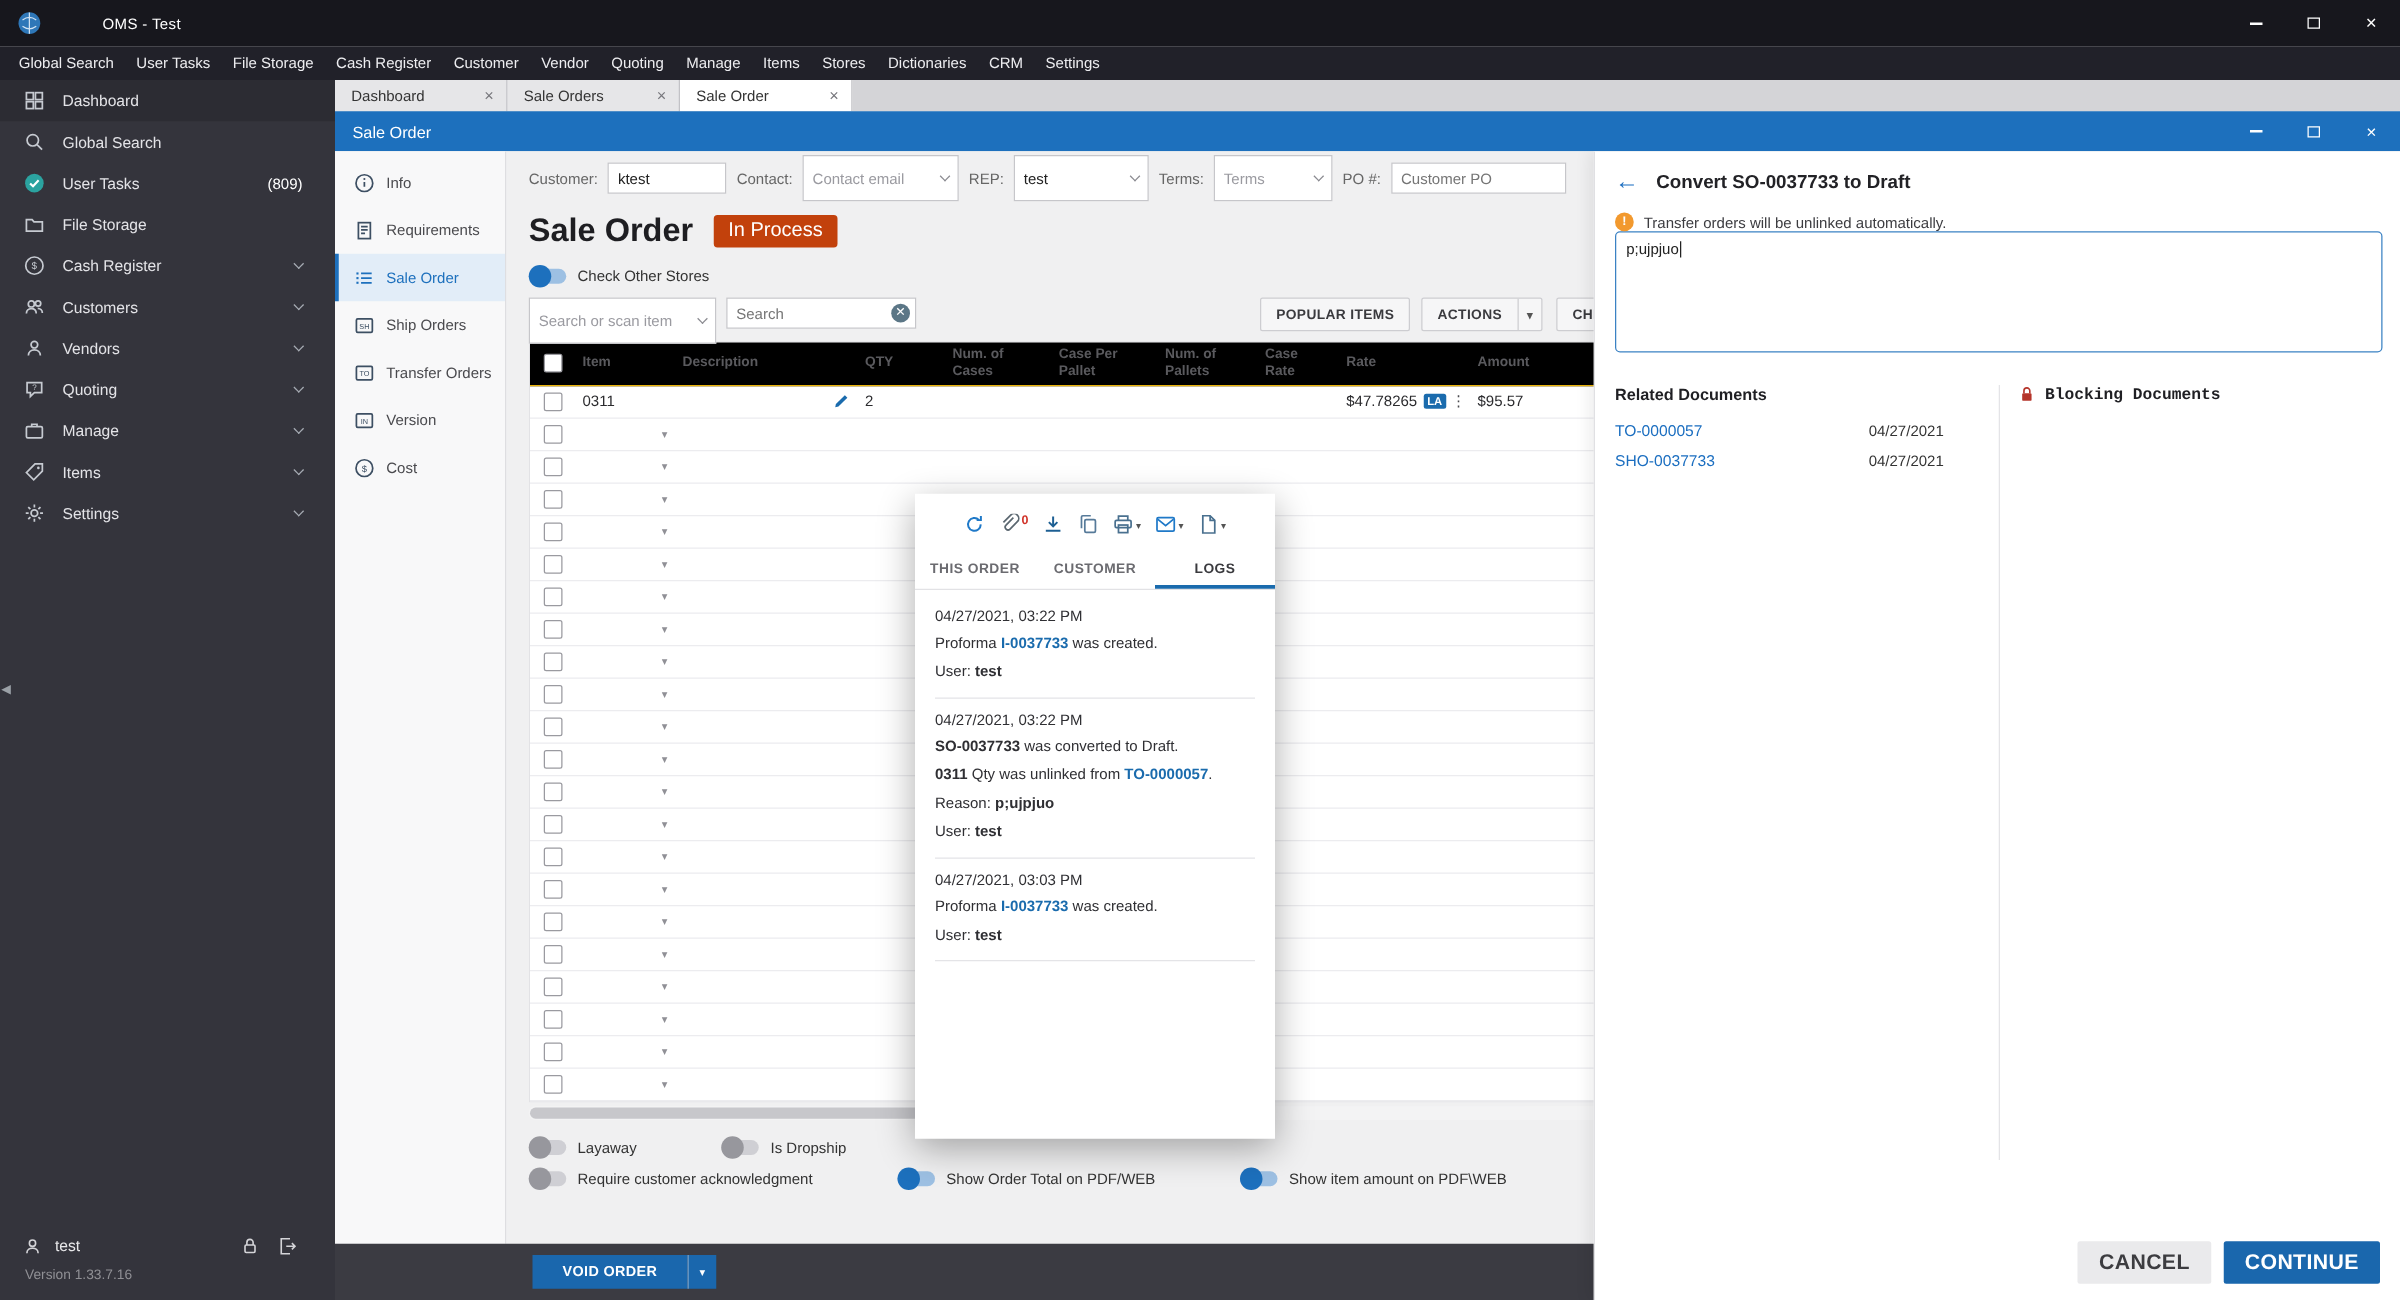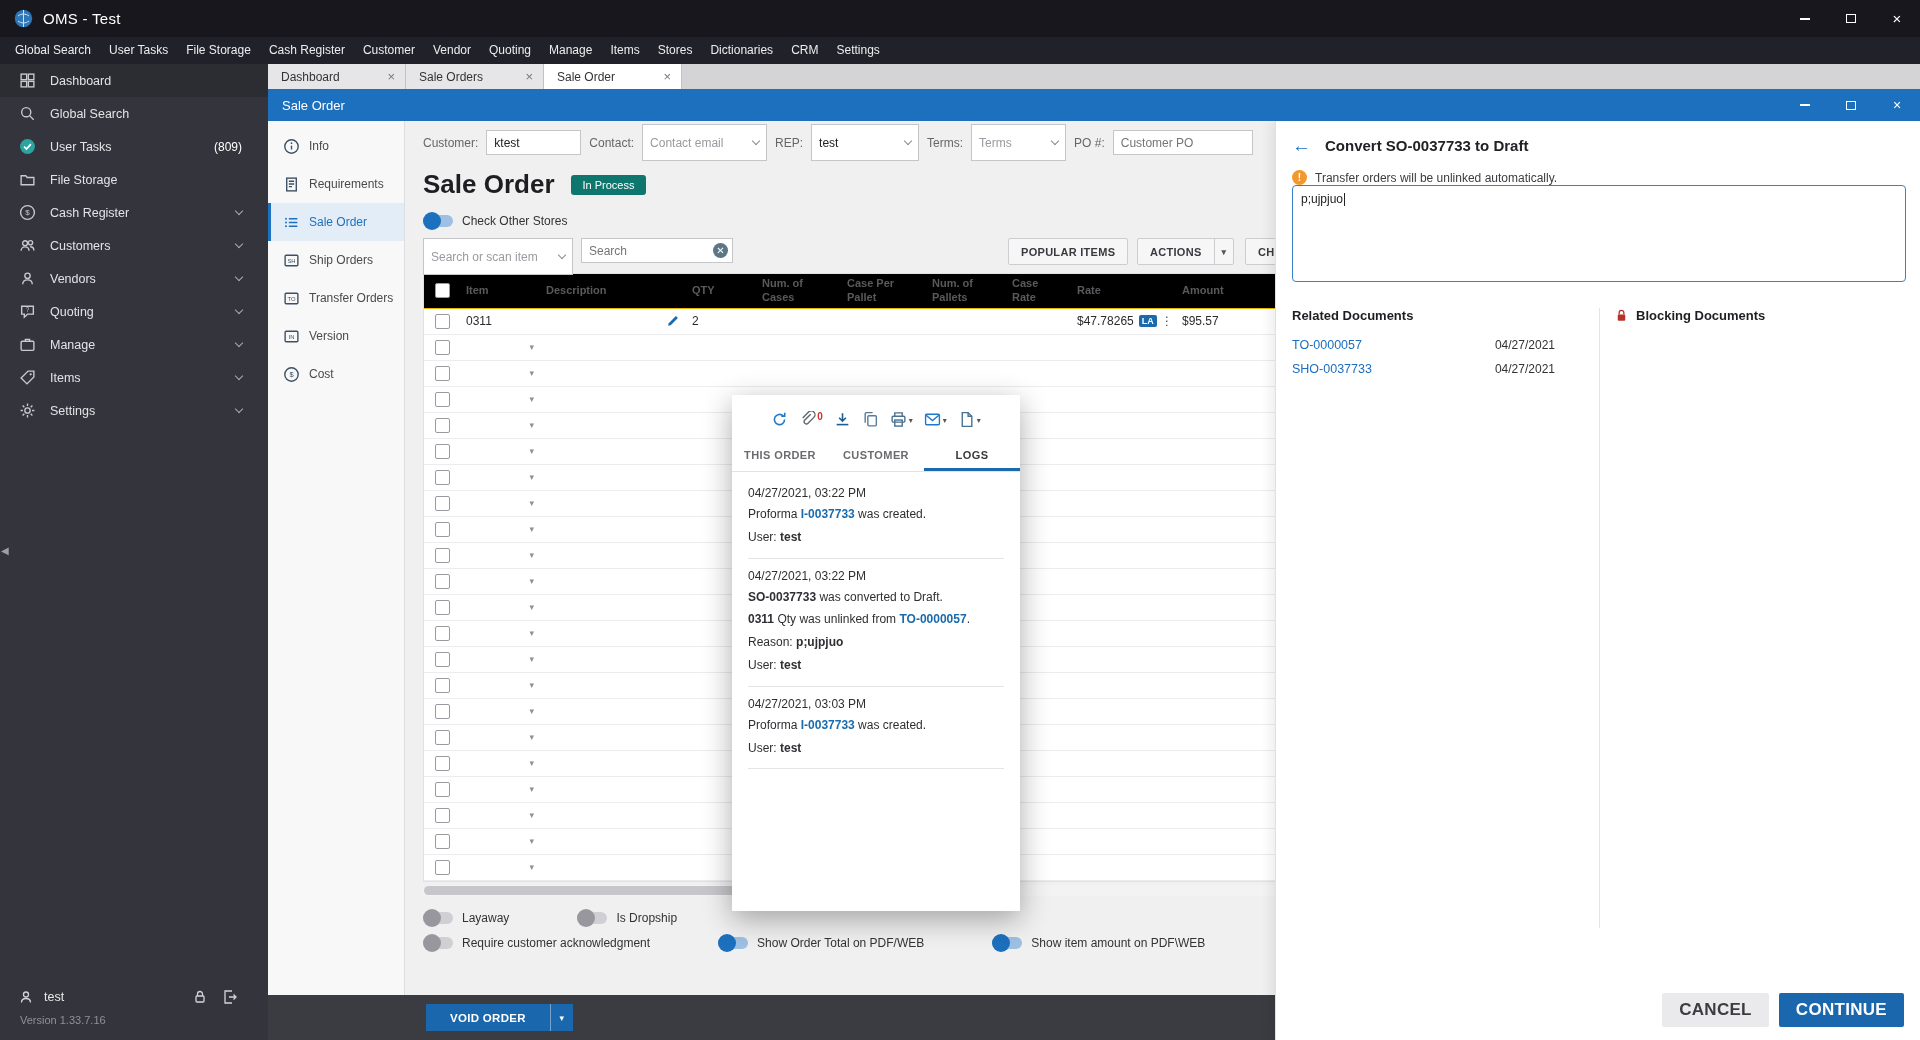--- a/index.html
+++ b/index.html
@@ -3,21 +3,21 @@
 <meta charset="utf-8">
 <style>
   * { margin:0; padding:0; box-sizing:border-box; }
   html,body { width:1920px; height:1040px; overflow:hidden; }
   body { font-family:"Liberation Sans", sans-serif; background:#f0f0f1; }
   .app { position:relative; width:1920px; height:1040px; }
 
   
   .tbar { height:37px; background:#17171d; color:#fff; display:flex; align-items:center; padding-left:14px; }
   .logo { width:19px; height:19px; margin-right:10px; flex:none; }
-  .t-title { font-size:15px; letter-spacing:.3px; }
+  .t-title { font-size:12px; letter-spacing:.3px;margin-left:39px; }
   .wbtns { margin-left:auto; display:flex; height:100%; }
   .wbtn { width:46px; height:100%; display:flex; align-items:center; justify-content:center; color:#fff; font-size:15px; }
   .ic-min { display:inline-block; width:10px; height:2px; background:#fff; }
   .ic-max { display:inline-block; width:10px; height:9px; border:1.2px solid #fff; }
 
   
   .menubar { height:27px; background:#212129; display:flex; align-items:center; padding-left:6px; }
   .mitem { color:#ededf0; font-size:12px; padding:0 9px; line-height:27px; }
 
   
@@ -59,21 +59,21 @@
   
   .omain { position:absolute; left:137px; top:0; right:0; bottom:45px; padding:8px 0 0 18px; overflow:hidden; }
   .frow { display:flex; align-items:center; gap:8px; height:27px; font-size:12px; color:#666; white-space:nowrap; }
   .fin { height:25px; border:1px solid #c6c6ca; background:#fff; padding:0 7px; font-size:12px; color:#222; font-family:inherit; }
   .fsel { height:37px; border:1px solid #c6c6ca; background:#fff; padding:0 7px; font-size:12px; color:#222; display:flex; align-items:center; }
   .fsel .chev { border-color:#8a8a90; margin-left:auto; }
   .ph { color:#9a9aa0; }
 
   .title-row { display:flex; align-items:center; gap:16px; margin-top:13px; }
   .otitle { font-size:26px; font-weight:700; color:#1e1e22; }
-  .status-badge { background:#0f766e; color:#fff; font-size:11px; padding:4px 12px; border-radius:3px; }
+  .status-badge { background:#c2410c; color:#fff; font-size:16px; padding:4px 12px; border-radius:3px; }
 
   .toggle { position:relative; width:30px; height:12px; border-radius:6px; flex:none; }
   .toggle::after { content:""; position:absolute; left:0; top:-3px; width:18px; height:18px; border-radius:50%; }
   .toggle.on { background:#9dc0e3; } .toggle.on::after { background:#1d70bd; }
   .toggle.off { background:#cfcfd4; } .toggle.off::after { background:#97979d; }
   .opt { display:flex; align-items:center; gap:9px; font-size:12px; color:#333; }
   .chk-row { margin-top:14px; }
 
   .search-row { position:relative; height:27px; margin-top:10px; }
   .item-sel { position:absolute; left:0; top:0; width:150px; }
@@ -131,21 +131,21 @@
   .back { color:#1b6ec0; font-size:19px; font-weight:700; line-height:1; }
   .p-title { font-size:15px; font-weight:700; color:#222226; }
   .p-warn { display:flex; align-items:center; gap:8px; margin:15px 14px 0 16px; font-size:12px; color:#3c3c40; }
   .warn-ic { width:15px; height:15px; border-radius:50%; background:#f2992e; color:#fff; font-size:10px; font-weight:700; display:flex; align-items:center; justify-content:center; flex:none; }
   .ar-label { margin:15px 14px 3px 16px; font-size:12px; color:#444448; }
   .star { color:#d93025; }
   .ar-box { margin:0 14px 0 16px; height:97px; border:1px solid #3b82c4; border-radius:4px; background:#fff; padding:6px 8px; font-size:12px; color:#222; }
   .caret-bar { display:inline-block; width:1px; height:13px; background:#222; margin-left:1px; vertical-align:text-bottom; }
   .p-cols { display:flex; margin-top:26px; height:620px; }
   .pc-left { width:323px; padding-left:16px; }
-  .pc-right { flex:1; border-left:1px solid #e4e4e7; padding-left:14px; }
+  .pc-right { flex:1; border-left:1px solid #e4e4e7; padding-left:14px;font-family:Liberation Mono, monospace; }
   .sec-title { font-size:13px; font-weight:700; color:#1f1f23; display:flex; align-items:center; gap:7px; margin-bottom:10px; }
   .rel-row { display:flex; align-items:center; justify-content:space-between; padding:5px 44px 5px 0; }
   .doc-link { color:#1b6ec0; font-size:12.5px; }
   .doc-date { color:#333; font-size:12px; }
   .p-actions { position:absolute; right:16px; bottom:13px; display:flex; gap:10px; }
   .pbtn { font-size:17px; font-weight:700; letter-spacing:.3px; padding:7px 17px; border-radius:2px; }
   .btn-cancel { background:#eaeaec; color:#3c3c40; }
   .btn-continue { background:#1a67ad; color:#fff; }
 
   svg { display:block; }

